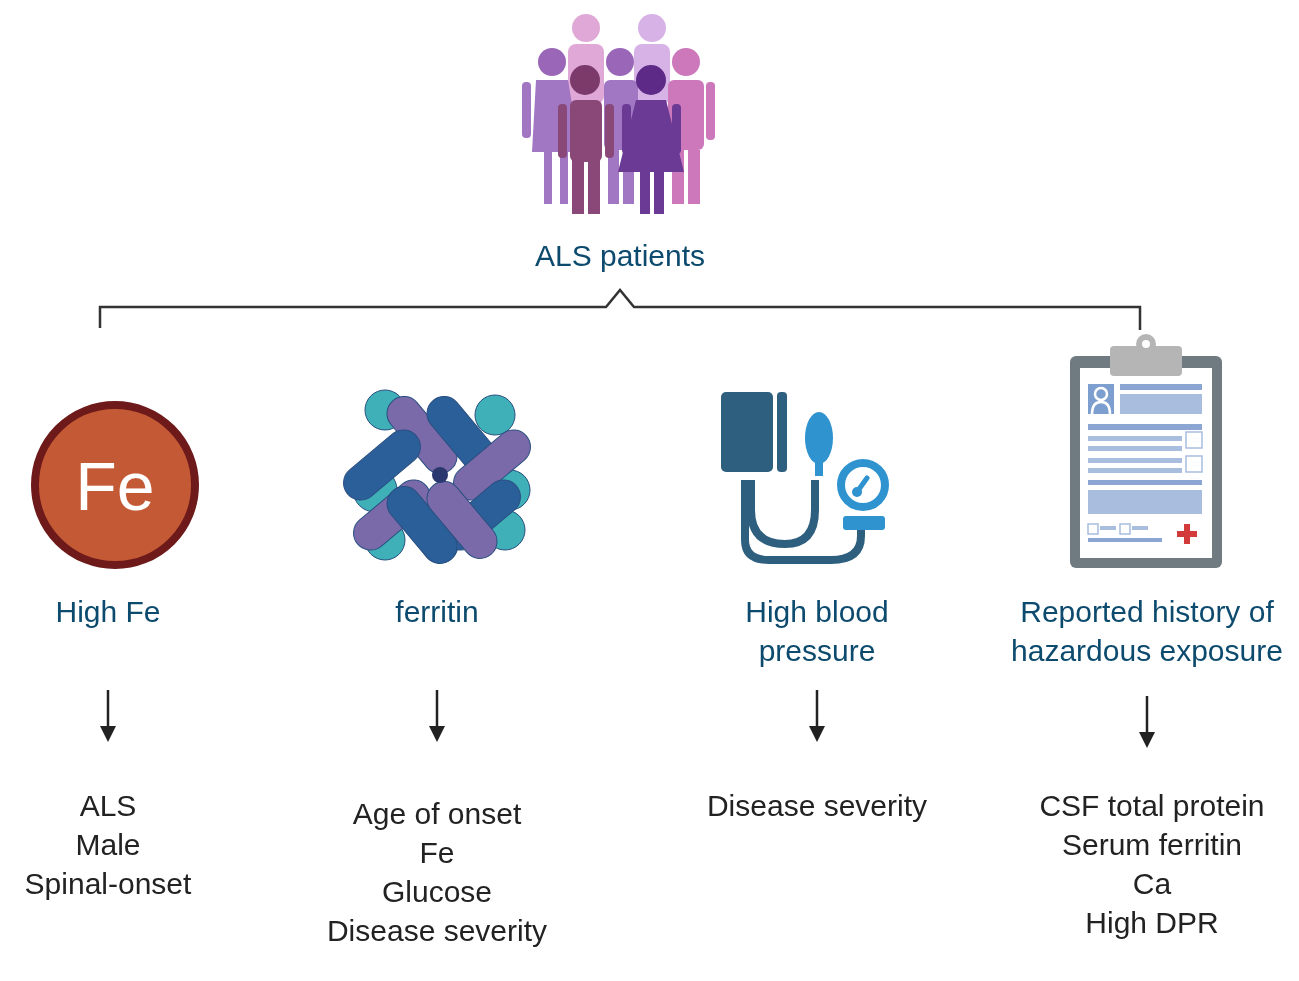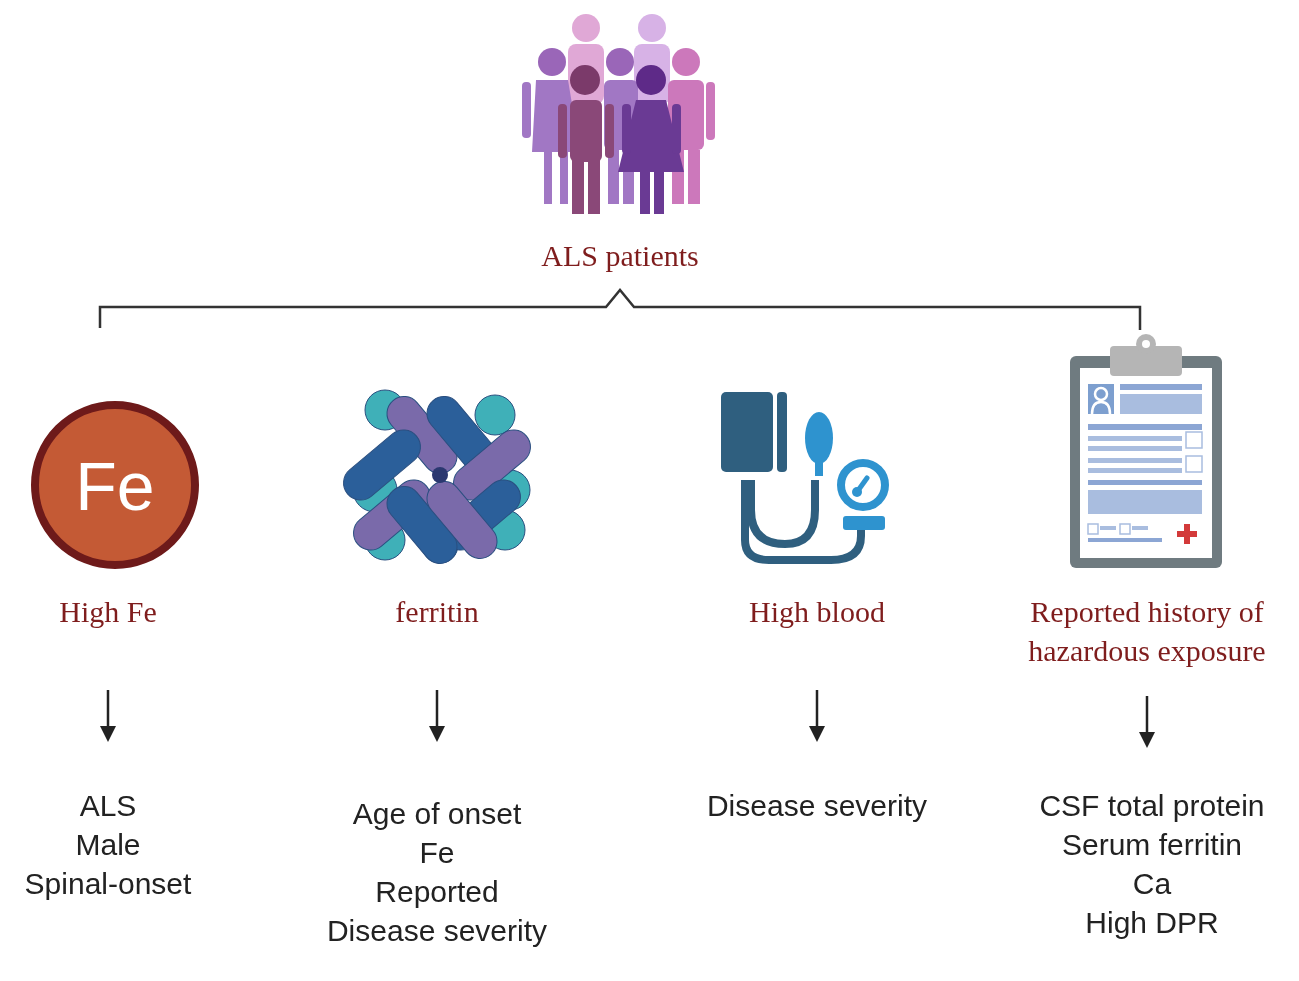--- a/index.html
+++ b/index.html
@@ -1,18 +1,18 @@
 <!DOCTYPE html>
 <html><head>
 <meta charset="utf-8">
 <style>
   html, body { margin: 0; padding: 0; background: #ffffff; }
   body { width: 1299px; height: 981px; position: relative; overflow: hidden;
          font-family: "Liberation Sans", "DejaVu Sans", sans-serif; color: #222; }
-  .label { position: absolute; text-align: center; font-size: 30px; line-height: 39px; color: #7f1d1d; font-family: Liberation Serif, serif; }
+  .label { position: absolute; text-align: center; font-size: 30px; line-height: 39px; color: #0c4a6e; }
   .outcomes { position: absolute; text-align: center; font-size: 30px; line-height: 39px; color: #222; }
   .outcomes div { white-space: nowrap; }
   svg { position: absolute; overflow: visible; }
 </style>
 </head>
 <body>
 
 <svg width="200" height="210" style="left:518px; top:10px;" viewBox="0 0 200 210">
 
   <circle cx="68" cy="18" r="14" fill="#e0a8d6"></circle>
@@ -92,38 +92,39 @@
 <div class="label" style="left:307px; top:592px; width:260px;">
   <div>ferritin</div>
 </div>
 <svg width="20" height="60" style="left:427px; top:690px;">
     <line x1="10" y1="0" x2="10" y2="40" stroke="#222" stroke-width="2.5"></line>
     <polygon points="2,36 18,36 10,52" fill="#222"></polygon>
   </svg>
 <div class="outcomes" style="left:297px; top:786px; width:280px;margin-top:8px;">
   <div>Age of onset</div>
   <div>Fe</div>
-  <div>Reported</div>
+  <div>Glucose</div>
   <div>Disease severity</div>
 </div>
 
 <svg width="180" height="180" style="left:715px; top:390px;" viewBox="0 0 180 180">
   <rect x="6" y="2" width="52" height="80" rx="5" fill="#2f5f7f"></rect>
   <rect x="62" y="2" width="10" height="80" rx="4" fill="#2f5f7f"></rect>
   <ellipse cx="104" cy="48" rx="14" ry="26" fill="#2e93cf"></ellipse>
   <rect x="100" y="70" width="8" height="16" fill="#2e93cf"></rect>
   <path d="M36 90 v30 q0 34 34 34 q30 0 30 -34 v-30" fill="none" stroke="#2f5f7f" stroke-width="8"></path>
   <circle cx="148" cy="95" r="22" fill="none" stroke="#2e93cf" stroke-width="8"></circle>
   <line x1="142" y1="102" x2="152" y2="88" stroke="#2e93cf" stroke-width="5" stroke-linecap="round"></line>
   <circle cx="142" cy="102" r="5" fill="#2e93cf"></circle>
   <rect x="128" y="126" width="42" height="14" rx="3" fill="#2e93cf"></rect>
   <path d="M30 90 v60 q0 20 24 20 h62 q30 0 30 -24 v-6" fill="none" stroke="#2f5f7f" stroke-width="8"></path>
 </svg>
 <div class="label" style="left:687px; top:592px; width:260px;">
   <div>High blood</div>
+  <div>pressure</div>
 </div>
 <svg width="20" height="60" style="left:807px; top:690px;">
     <line x1="10" y1="0" x2="10" y2="40" stroke="#222" stroke-width="2.5"></line>
     <polygon points="2,36 18,36 10,52" fill="#222"></polygon>
   </svg>
 <div class="outcomes" style="left:677px; top:786px; width:280px;">
   <div>Disease severity</div>
 </div>
 
 <svg width="160" height="240" style="left:1066px; top:332px;" viewBox="0 0 160 240">

